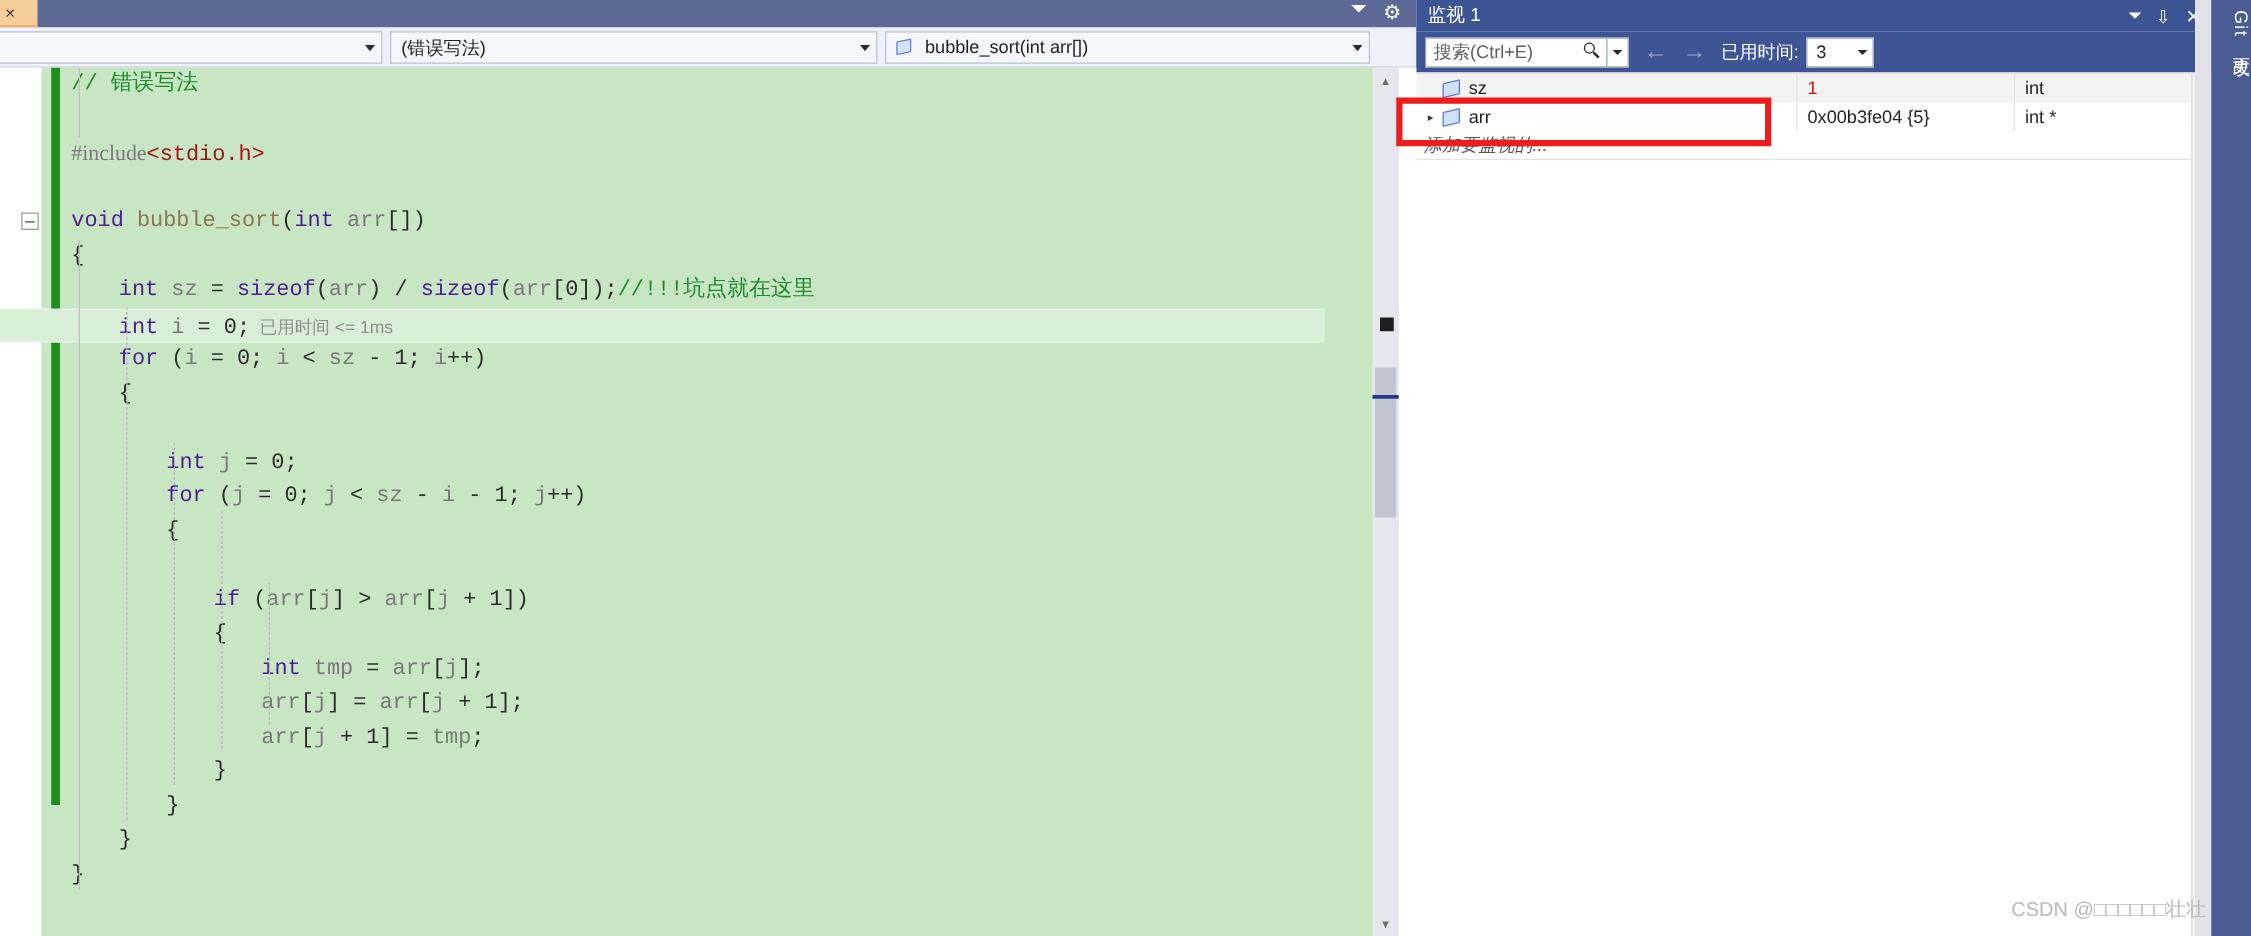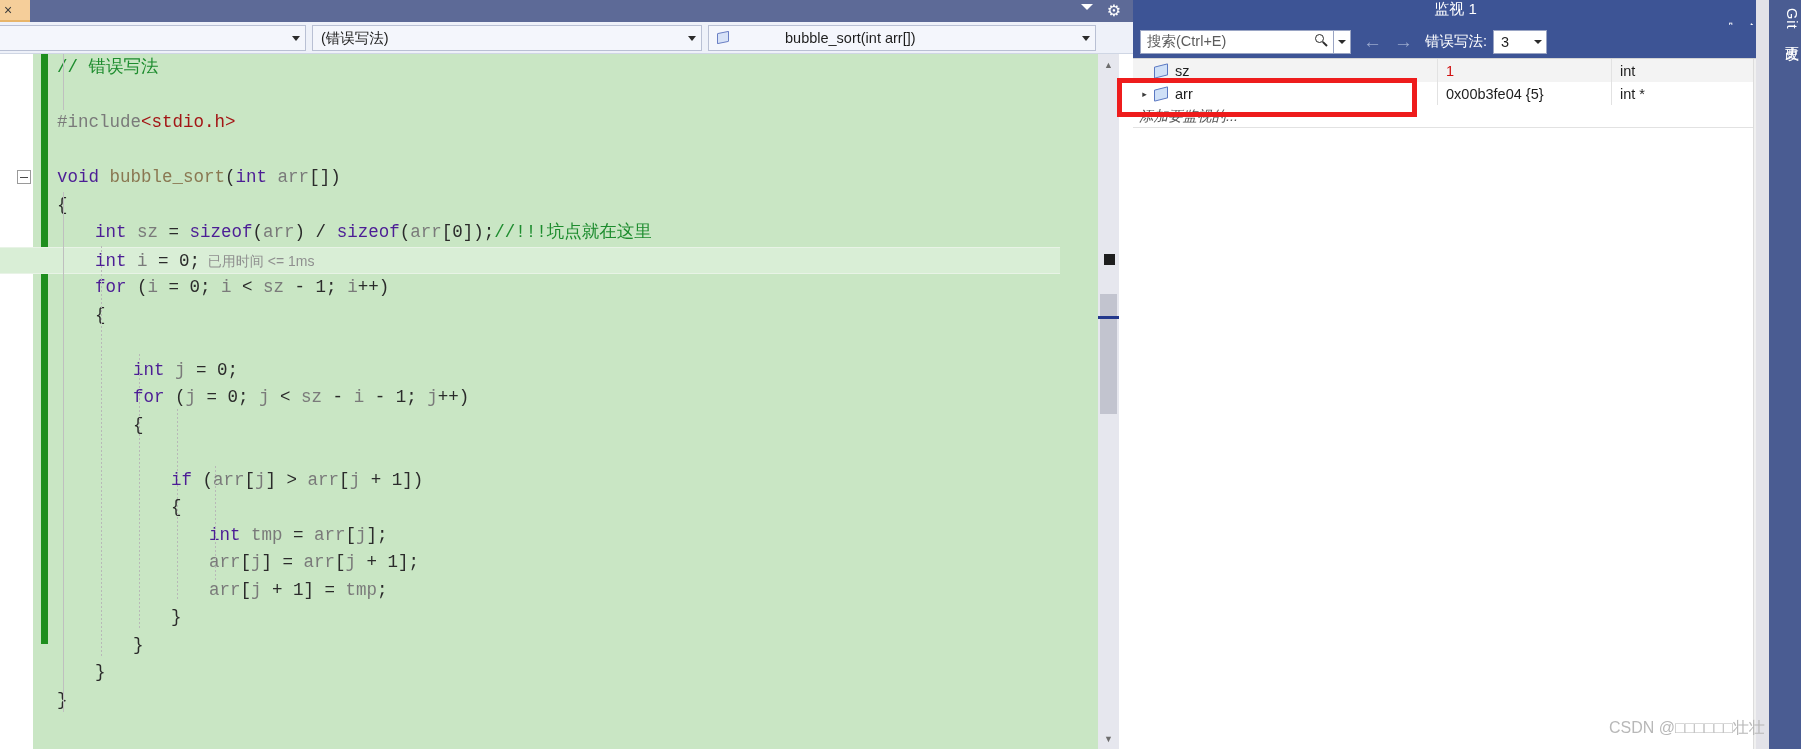--- a/index.html
+++ b/index.html
@@ -60,21 +60,21 @@
     width: 18px; height: 24px; display: flex; align-items: center; justify-content: center;
     flex: 0 0 18px;
   }
   .combo .combo-arrow i {
     width: 0; height: 0;
     border-left: 4.5px solid transparent; border-right: 4.5px solid transparent;
     border-top: 5px solid #2b2b2b; display: block;
   }
   #combo-file   { left: -32px; width: 338px; }
   #combo-scope  { left: 312px; width: 390px; }
-  #combo-member { left: 708px; width: 388px; gap: 45px; }
+  #combo-member { left: 708px; width: 388px; }
   .member-icon {
     width: 16px; height: 16px; margin-left: 7px; flex: 0 0 16px;
     position: relative;
   }
   .member-icon .cube {
     position: absolute; left: 1px; top: 2px;
     width: 12px; height: 11px;
     border: 1.4px solid #6a7fc4;
     background: #d7e2f7;
     transform: skewY(-12deg);
@@ -125,21 +125,21 @@
     border-top: 1px solid #e8f3e6;
     border-bottom: 1px solid #e8f3e6;
   }
 
   
   .kw   { color: #4c1d95; }
   .fn   { color: #8a7852; }
   .id   { color: #7a7a7a; }
   .str  { color: #a31515; }
   .cmt  { color: #1d8c2e; }
-  .pp   { color: #7a7a7a; }
+  .pp   { color: #7a7a7a; font-family: Liberation Serif, serif; }
   .plain{ color: #2b2b2b; }
   .hint { color: #8f8f8f; font-family: "Liberation Sans", sans-serif; font-size: 14px; }
 
   
   .fold {
     position: absolute; left: -24px; top: 6px;
     width: 14px; height: 14px;
     border: 1px solid #9a9a9a; background: #ffffff;
     z-index: 5;
   }
@@ -186,38 +186,38 @@
   }
 
   
   #watch-pane {
     position: absolute; left: 1133px; top: 0; width: 636px; height: 749px;
     background: #ffffff;
   }
   #watch-title {
     position: absolute; left: 0; top: 0; width: 636px; height: 25px;
     background: #3d5495;
-    display: flex; align-items: center; flex-direction: column;
+    display: flex; align-items: center;
   }
   #watch-title .wt-text {
     color: #ffffff; font-size: 15px; padding-left: 9px;
     font-family: "Liberation Sans", sans-serif;
   }
   .wt-btns { margin-left: auto; display: flex; align-items: center; padding-right: 8px; gap: 12px; }
   .wt-caret { width: 0; height: 0; border-left: 5px solid transparent; border-right: 5px solid transparent; border-top: 5px solid #fff; }
   .wt-pin { font-size: 14px; color: #fff; }
   .wt-close { font-size: 15px; color: #fff; }
 
   #watch-toolbar {
     position: absolute; left: 0; top: 25px; width: 636px; height: 33px;
     background: #3d5495;
     display: flex; align-items: center;
   }
   #search-box {
-    margin-left: 7px; width: 194px; height: 24px;
+    margin-left: 7px; width: 146px; height: 24px;
     background: #ffffff; border: 1px solid #9aa5c4;
     display: flex; align-items: center;
   }
   #search-box .sb-ph {
     flex: 1; padding-left: 6px; font-size: 14.5px; color: #5c5c5c;
     font-family: "Liberation Sans", sans-serif; white-space: nowrap; overflow: hidden;
   }
   .magnifier {
     width: 22px; flex: 0 0 22px; position: relative; height: 22px;
   }
@@ -412,21 +412,21 @@
         <span class="magnifier">
           <span class="glass"></span>
             <span class="handle"></span>
         </span>
       </div>
       <div class="search-drop">
           <i></i>
         </div>
       <span class="nav-arrow">←</span>
       <span class="nav-arrow">→</span>
-      <span class="depth-label">错误写法:</span>
+      <span class="depth-label">已用时间:</span>
       <div id="depth-box">
         <span class="dv">3</span>
         <span class="dd">
             <i></i>
           </span>
       </div>
     </div>
 
     <div id="watch-grid">
       <div id="watch-rows">

